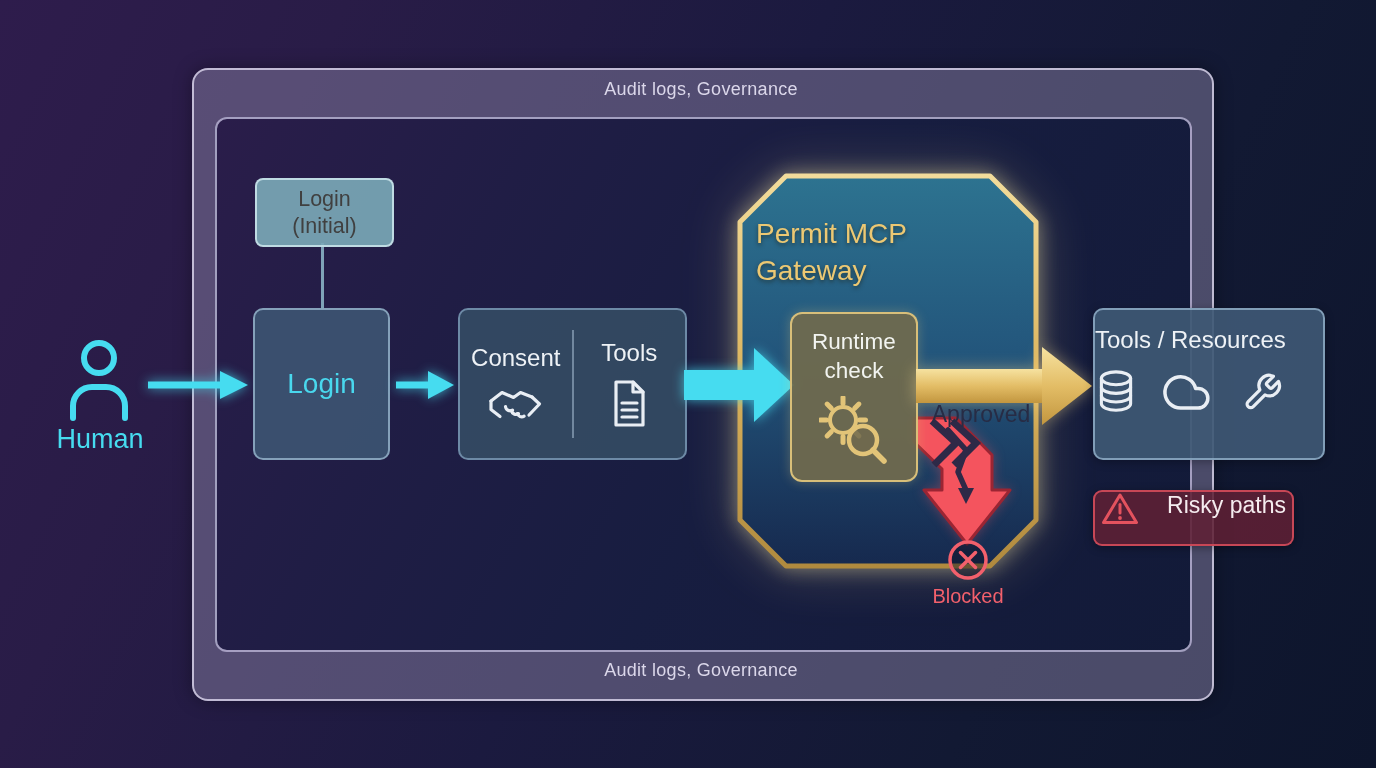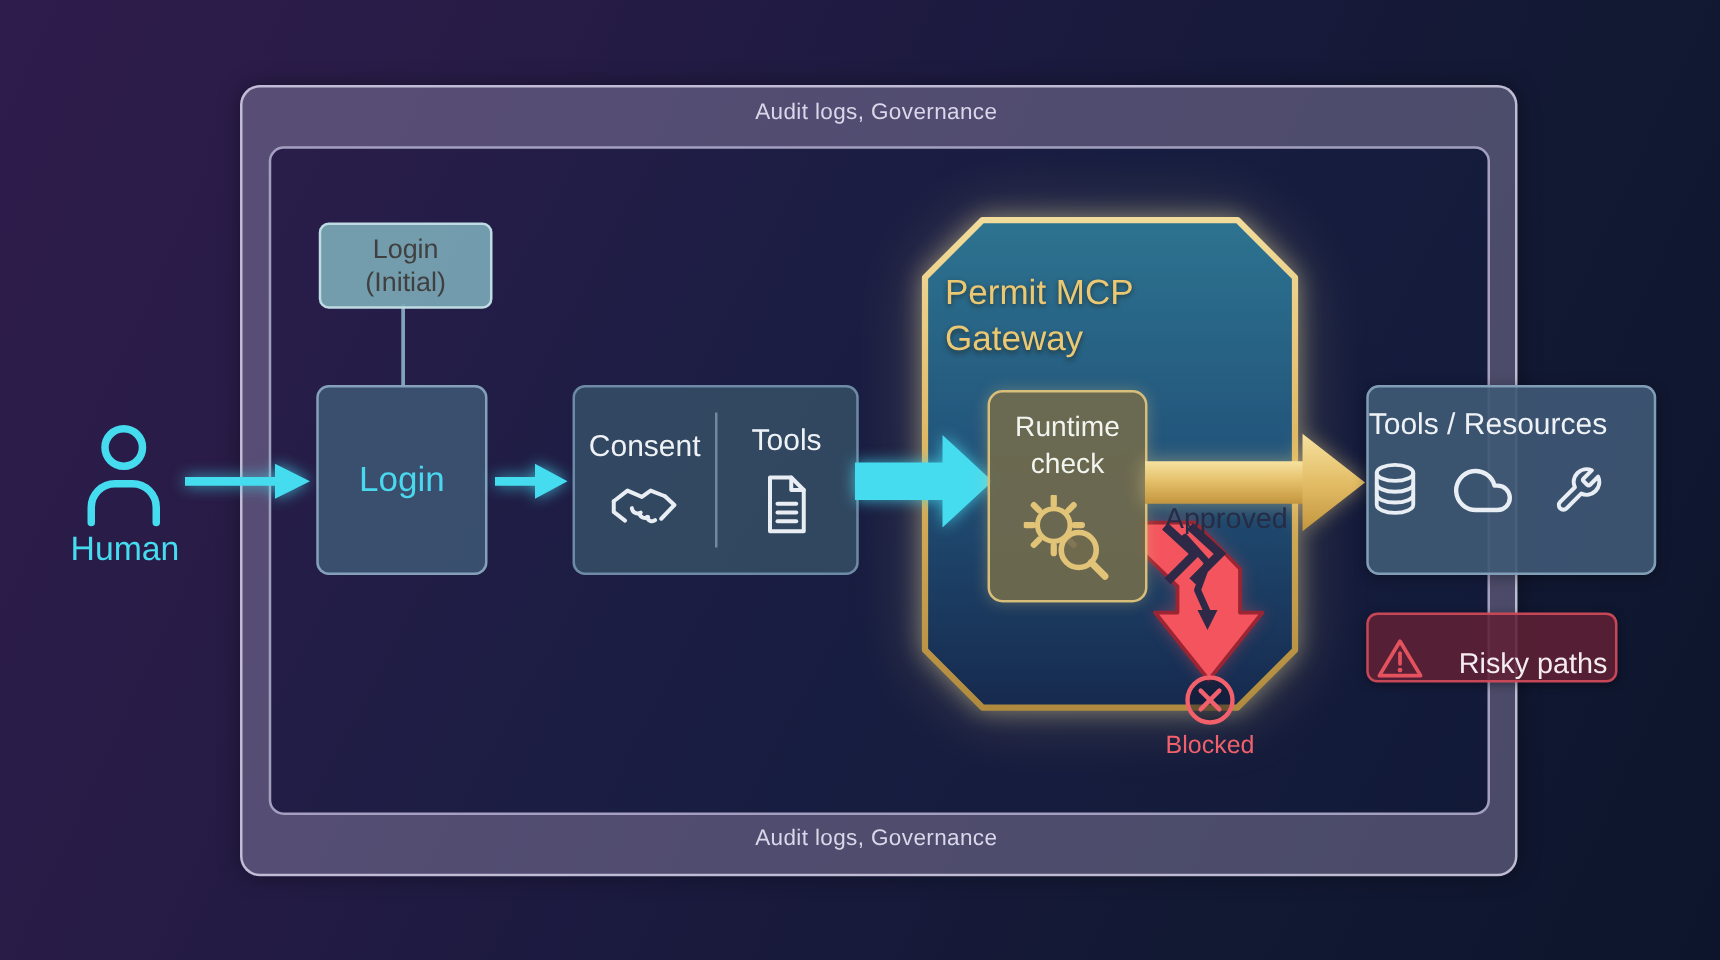--- a/index.html
+++ b/index.html
@@ -89,21 +89,21 @@
     padding-top:16px;box-sizing:border-box;
     color:#eef2f6;font-size:24px;
     box-shadow:0 2px 10px rgba(0,0,0,0.3);
   }
   .tools-icons{display:flex;align-items:center;gap:24px;margin-top:14px;}
   .risky-badge{
     left:1093px;top:490px;width:197px;height:52px;
     background:rgba(94,32,52,0.88);
     border:2px solid rgba(206,74,88,0.95);
     border-radius:9px;
-    display:flex;align-items:flex-end;justify-content:center;gap:28px;
+    display:flex;align-items:flex-start;justify-content:center;gap:28px;
     color:#f5ecef;font-size:23px;
     box-shadow:0 2px 8px rgba(0,0,0,0.35);
   }
 
   .glow-cyan{filter:drop-shadow(0 0 6px rgba(70,220,240,0.75));}
   .glow-gold{filter:drop-shadow(0 0 10px rgba(244,228,160,0.45)) drop-shadow(0 0 26px rgba(244,228,160,0.22));}
   .glow-gold-sm{filter:drop-shadow(0 0 8px rgba(250,222,140,0.45));}
   .glow-red{filter:drop-shadow(0 0 6px rgba(242,84,95,0.35));}
 </style>
 </head>

